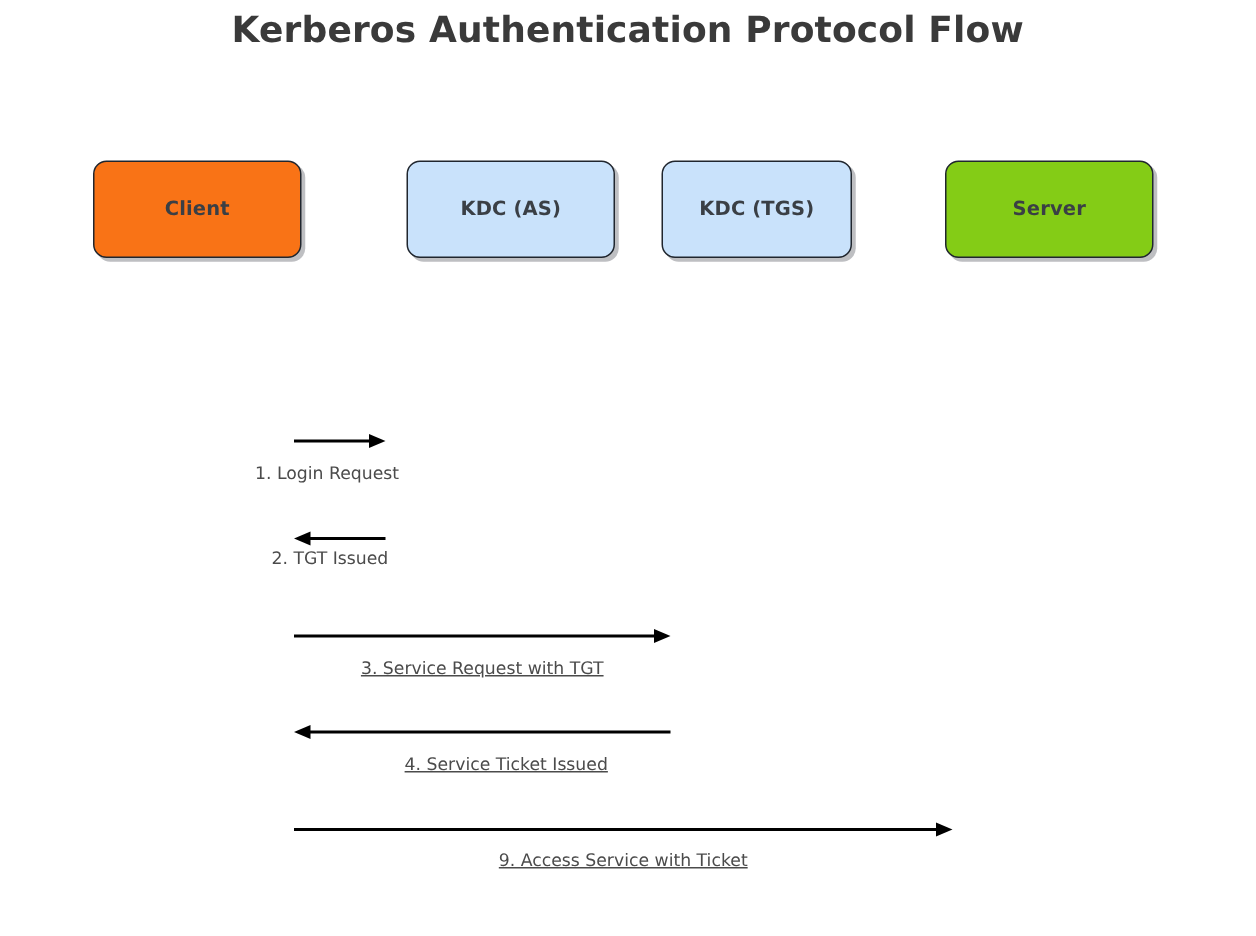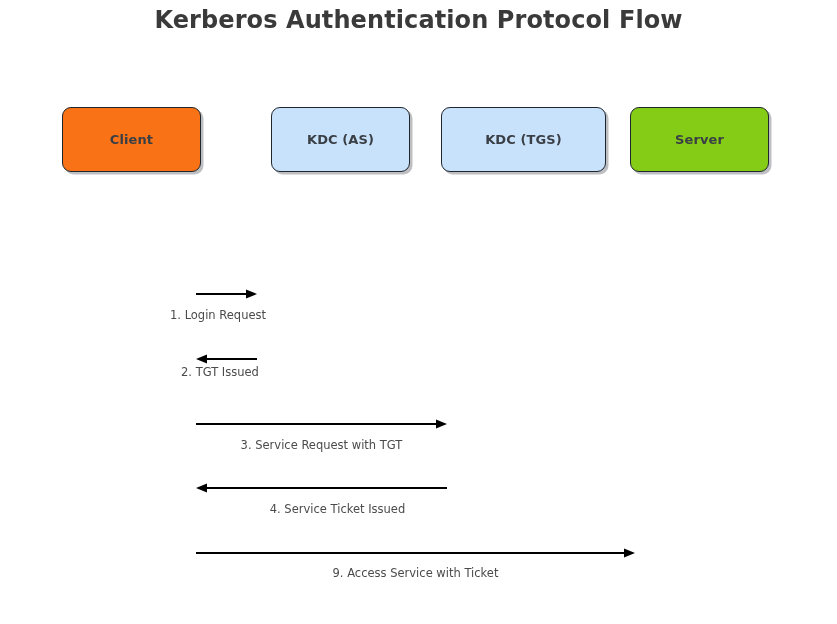--- a/index.html
+++ b/index.html
@@ -60,20 +60,21 @@
   
   .message-label {
     position: absolute;
     font-size: 11.5px;
     color: #4b4b4b;
     white-space: nowrap;
     margin-top: 42px;
   }
   .message-label.center {
     text-align: center;
+    text-decoration: underline;
   }
 
   .arrow-svg {
     position: absolute;
     overflow: visible;
   }
 </style>
 </head>
 <body>
 
@@ -81,21 +82,21 @@
 
   <div class="diagram-title">Kerberos Authentication Protocol Flow</div>
 
   <div id="participants-layer">
       <div class="participant" style="left: 62px; top: 107px; width: 139px; height: 65px; background: #f97316; border-color: rgb(32, 38, 46);">
         <span class="participant-label" style="color: rgb(58, 63, 69);">Client</span>
       </div>
       <div class="participant" style="left: 251px; top: 107px; width: 139px; height: 65px; background: rgb(201, 226, 251); border-color: rgb(32, 38, 46); margin-left: 20px;">
         <span class="participant-label" style="color: rgb(58, 63, 69);">KDC (AS)</span>
       </div>
-      <div class="participant" style="left: 441px; top: 107px; width: 165px; height: 65px; background: rgb(201, 226, 251); border-color: rgb(32, 38, 46);">
+      <div class="participant" style="left: 441px; top: 107px; width: 127px; height: 65px; background: rgb(201, 226, 251); border-color: rgb(32, 38, 46);">
         <span class="participant-label" style="color: rgb(58, 63, 69);">KDC (TGS)</span>
       </div>
       <div class="participant" style="left: 630px; top: 107px; width: 139px; height: 65px; background: #84cc16; border-color: rgb(32, 38, 46);">
         <span class="participant-label" style="color: rgb(58, 63, 69);">Server</span>
       </div>
     </div>
   <div id="messages-layer">
       <div class="message-label" style="left: 170px; top: 266px; color: rgb(75, 75, 75);">1. Login Request</div>
       <svg class="arrow-svg" width="89" height="18" style="left: 182px; top: 285px;">
         <line x1="14" y1="9" x2="65" y2="9" stroke="#000000" stroke-width="2.1"></line>

